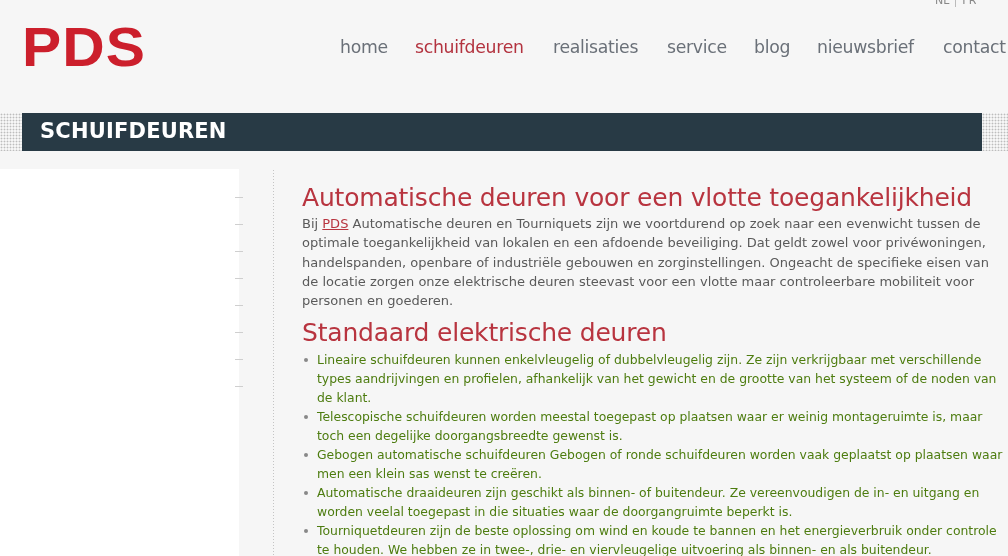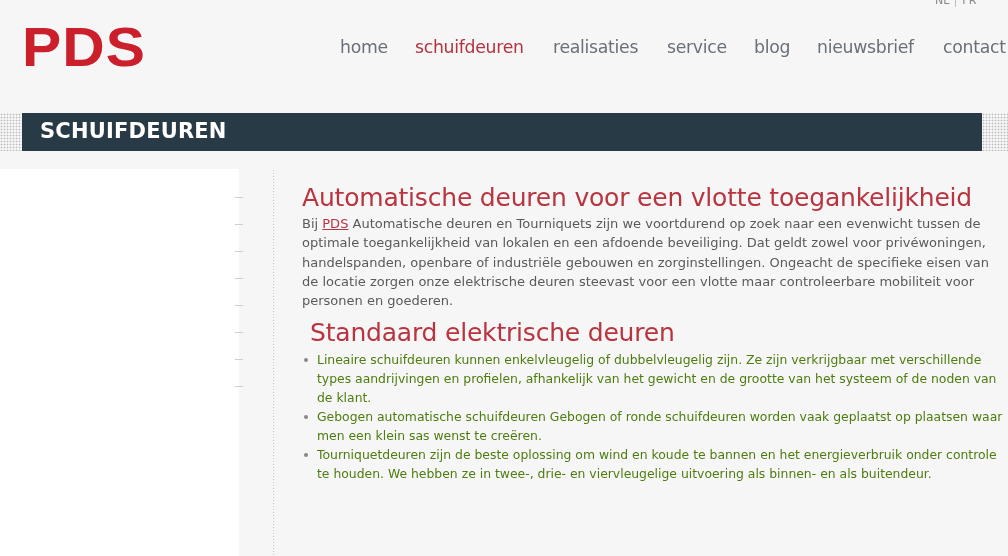--- a/index.html
+++ b/index.html
@@ -63,21 +63,21 @@
     background-image: radial-gradient(#c4c4c4 0.7px, transparent 1px);
     background-size:3px 3px;
   }
 
   .content { position:absolute; left:302px; top:180px; width:690px; }
   .content h2 {
     margin:0; font-family:"DejaVu Sans", sans-serif; font-weight:normal;
     font-size:25px; color:#b8343f; letter-spacing:-0.2px;
   }
   .content h2.h-intro { position:absolute; top:3px; left:0; white-space:nowrap; }
-  .content h2.h-std { position:absolute; top:138px; left:8px; white-space:nowrap;text-align:right; }
+  .content h2.h-std { position:absolute; top:138px; left:0; white-space:nowrap;text-align:right; }
   .content p {
     position:absolute; top:34px; left:0; margin:0; width:690px;
     font-size:13px; line-height:19.3px; color:#5a5a5a;
   }
   .content p a { color:#b8343f; text-decoration:underline; }
   .content ul {
     position:absolute; top:170px; left:0; margin:0; padding:0 0 0 15px;
     list-style:none; width:690px;
   }
   .content li {
@@ -127,16 +127,18 @@
 
 <div class="divider"></div>
 
 <main class="content">
   <h2 class="h-intro">Automatische deuren voor een vlotte toegankelijkheid</h2>
   <p><span>Bij </span><a href="#">PDS</a><span> Automatische deuren en Tourniquets zijn we voortdurend op zoek naar een evenwicht tussen de optimale toegankelijkheid van lokalen en een afdoende beveiliging. Dat geldt zowel voor privéwoningen, handelspanden, openbare of industriële gebouwen en zorginstellingen. Ongeacht de specifieke eisen van de locatie zorgen onze elektrische deuren steevast voor een vlotte maar controleerbare mobiliteit voor personen en goederen.</span></p>
 
   <h2 class="h-std">Standaard elektrische deuren</h2>
   <ul>
     <li>Lineaire schuifdeuren kunnen enkelvleugelig of dubbelvleugelig zijn. Ze zijn verkrijgbaar met verschillende types aandrijvingen en profielen, afhankelijk van het gewicht en de grootte van het systeem of de noden van de klant.</li>
+    <li>Telescopische schuifdeuren worden meestal toegepast op plaatsen waar er weinig montageruimte is, maar toch een degelijke doorgangsbreedte gewenst is.</li>
     <li>Gebogen automatische schuifdeuren Gebogen of ronde schuifdeuren worden vaak geplaatst op plaatsen waar men een klein sas wenst te creëren.</li>
+    <li>Automatische draaideuren zijn geschikt als binnen- of buitendeur. Ze vereenvoudigen de in- en uitgang en worden veelal toegepast in die situaties waar de doorgangruimte beperkt is.</li>
     <li>Tourniquetdeuren zijn de beste oplossing om wind en koude te bannen en het energieverbruik onder controle te houden. We hebben ze in twee-, drie- en viervleugelige uitvoering als binnen- en als buitendeur.</li>
   </ul>
 </main>
 
 </body></html>

